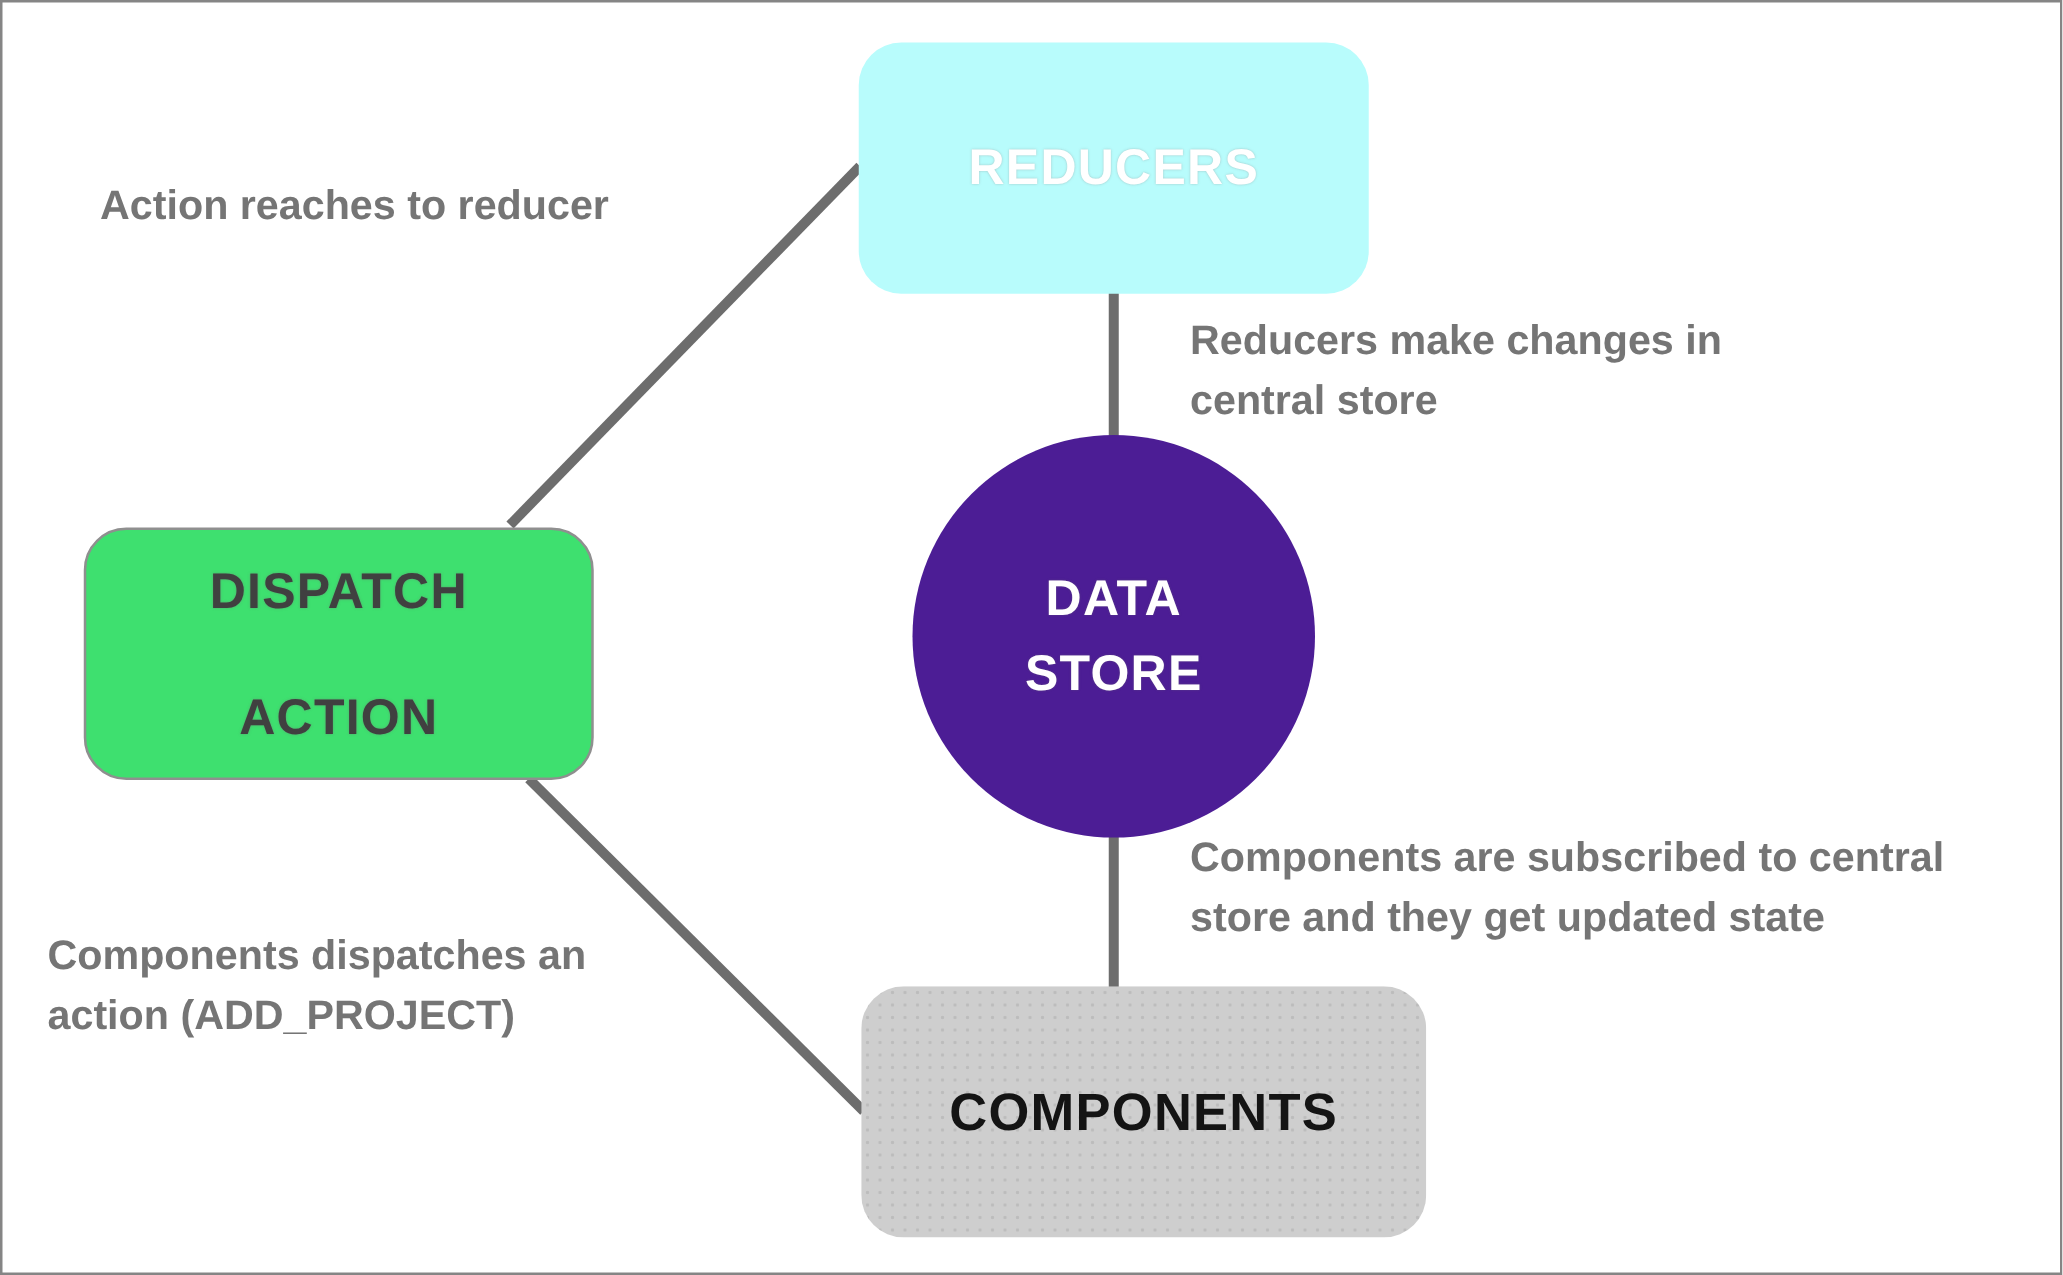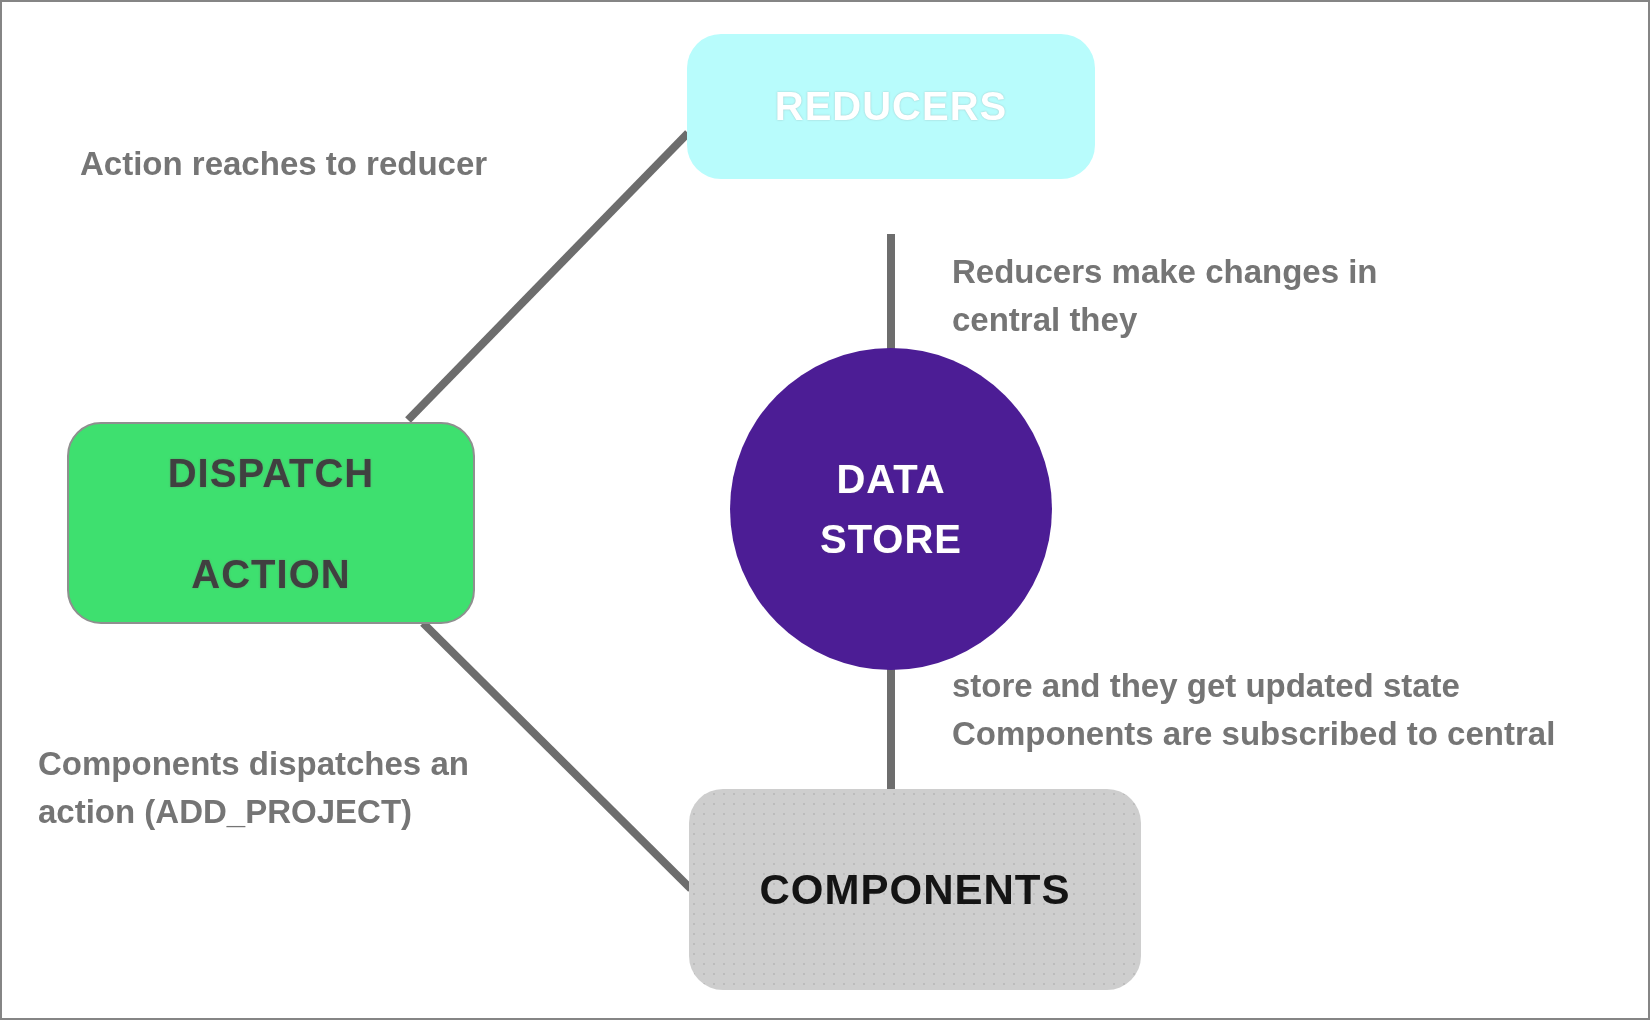--- a/index.html
+++ b/index.html
@@ -24,21 +24,21 @@
     z-index: 2;
     display: flex;
     flex-direction: column;
     align-items: center;
     justify-content: center;
     text-align: center;
     box-sizing: border-box;
   }
   .node-reducers {
     left: 685px; top: 32px;
-    width: 408px; height: 145px;
+    width: 408px; height: 201px;
     border-radius: 34px;
     background: #b8fcfc;
     color: #ffffff;
     font-size: 40px;
     font-weight: 700;
     letter-spacing: 1px;
     text-shadow: 0 0 2px rgba(130,130,130,0.45);
   }
   .node-dispatch {
     left: 65px; top: 420px;
@@ -121,26 +121,26 @@
   <div class="node node-components">
     <span>COMPONENTS</span>
   </div>
 
   <div class="annotation ann-action-reaches">
     <div>Action reaches to reducer</div>
   </div>
 
   <div class="annotation ann-reducers-changes">
     <div>Reducers make changes in</div>
-    <div>central they</div>
+    <div>central store</div>
   </div>
 
   <div class="annotation ann-subscribed">
+    <div>Components are subscribed to central</div>
     <div>store and they get updated state</div>
-    <div>Components are subscribed to central</div>
   </div>
 
   <div class="annotation ann-dispatches">
     <div>Components dispatches an</div>
     <div>action (ADD_PROJECT)</div>
   </div>
 
 </div>
 
 </body></html>

